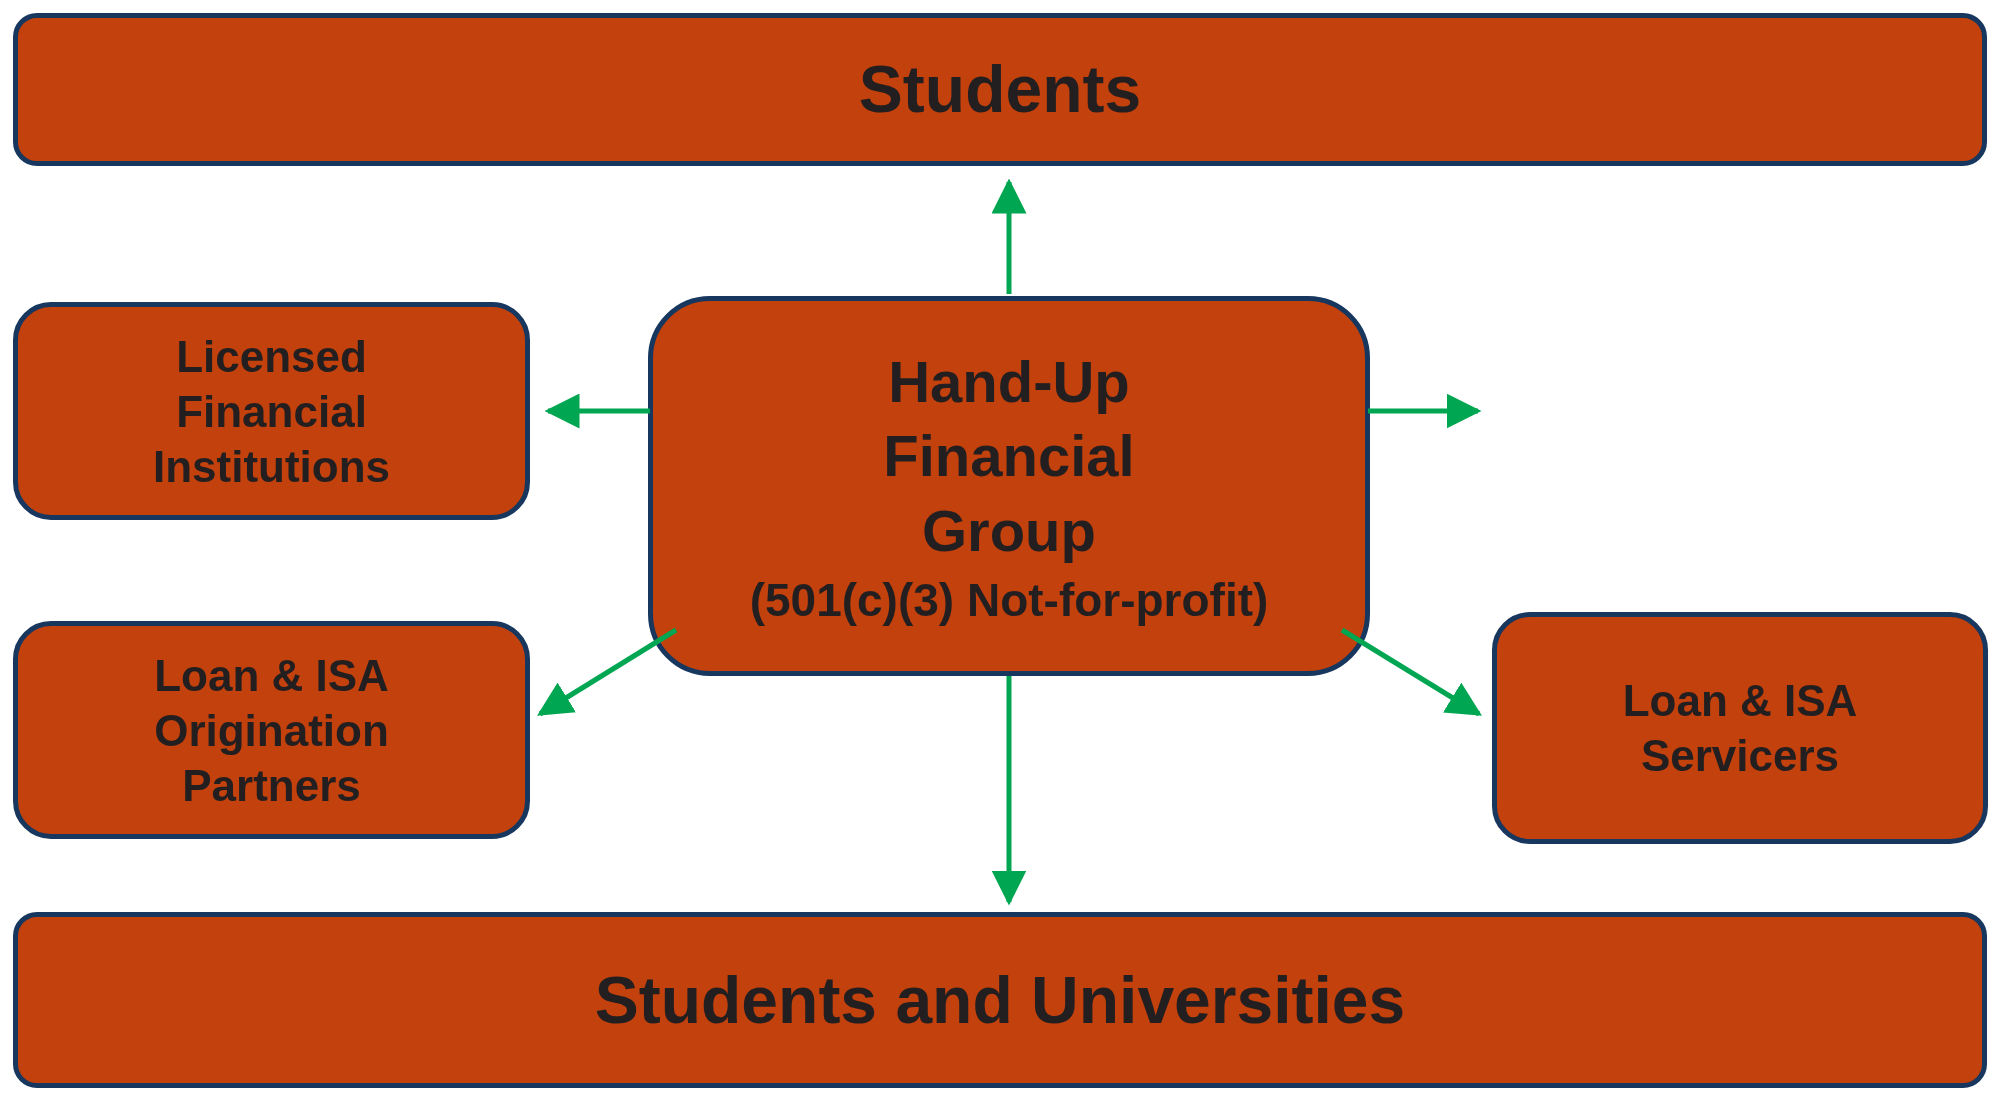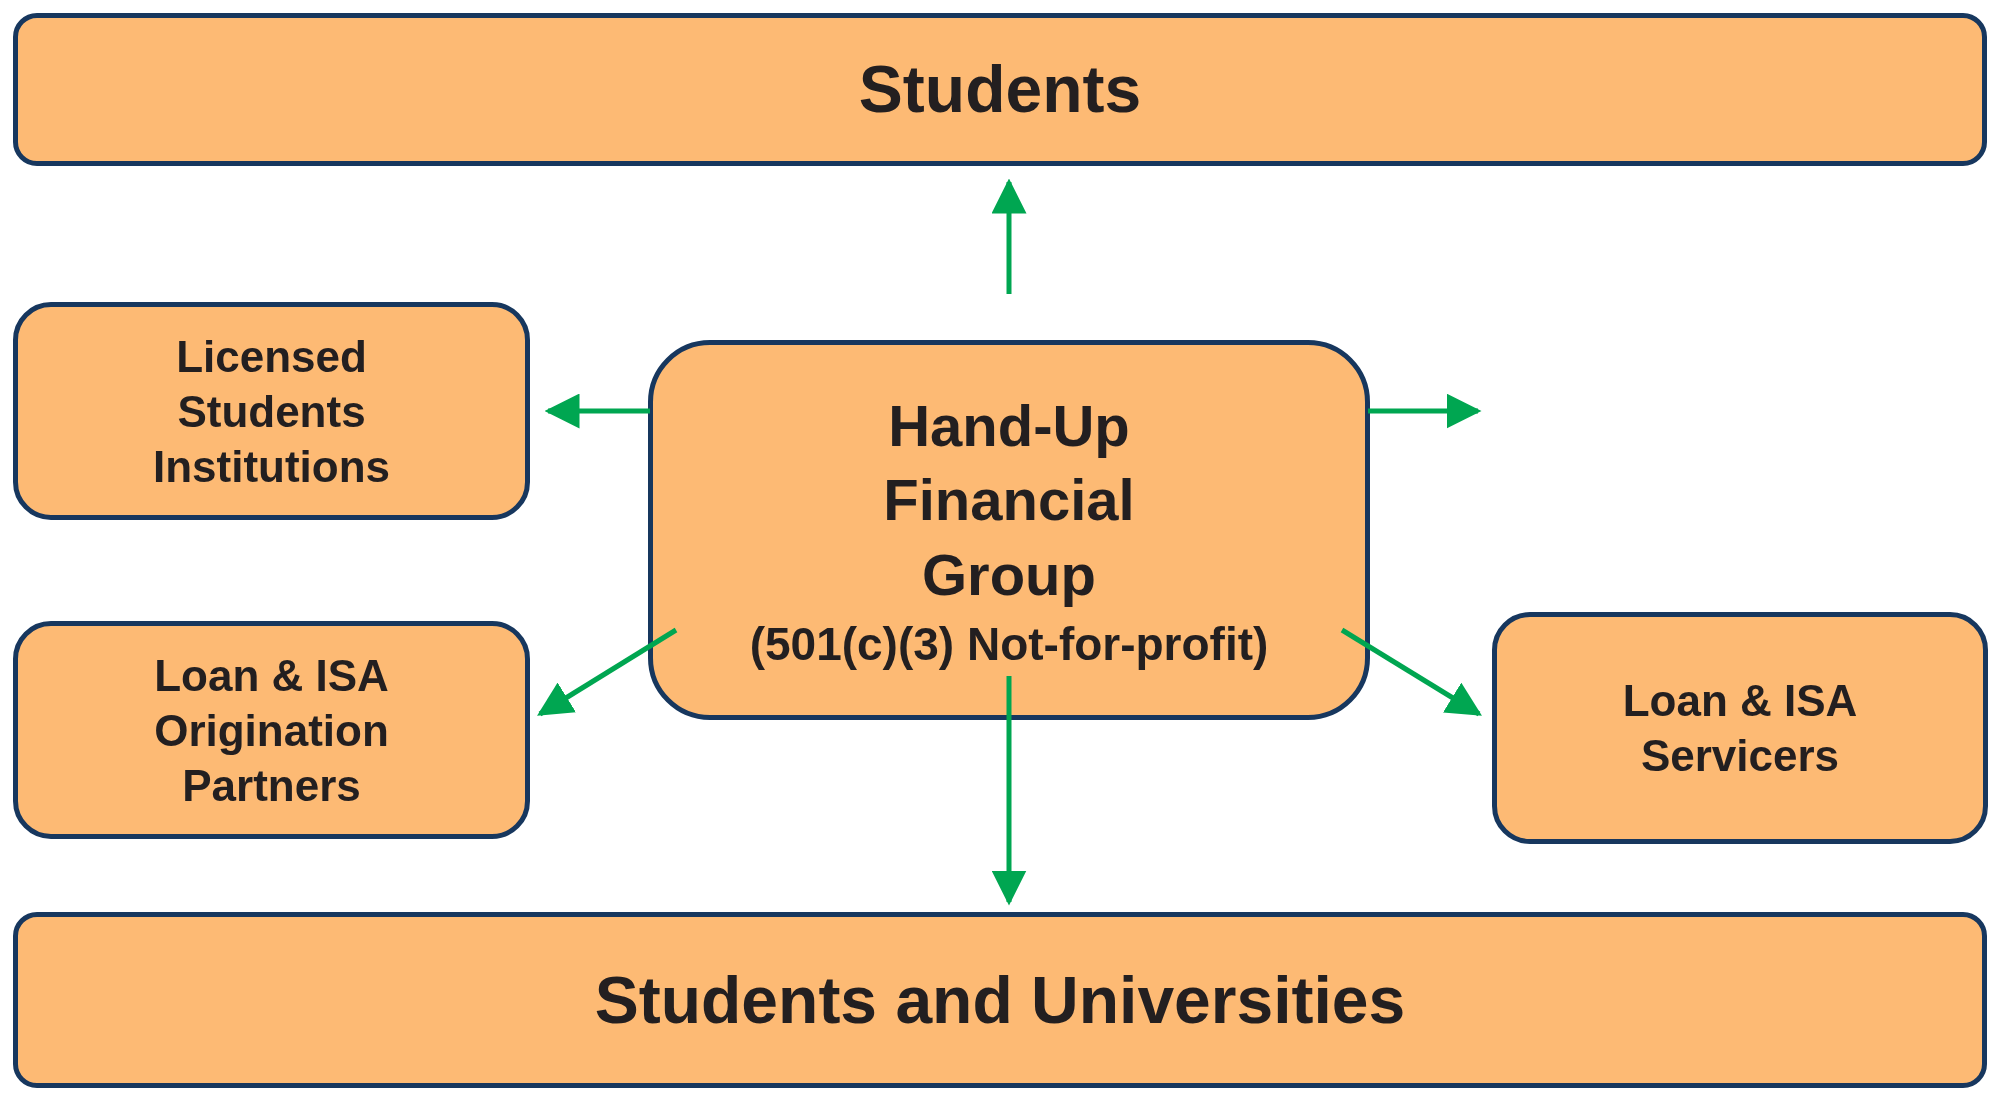--- a/index.html
+++ b/index.html
@@ -11,39 +11,39 @@
   }
   .canvas {
     position: relative;
     width: 2000px;
     height: 1101px;
     background: var(--background, #ffffff);
     overflow: hidden;
   }
   .node {
     position: absolute;
-    background: #fdba74;
+    background: #c2410c;
     border: 5px solid var(--border, #17375e);
     display: flex;
     flex-direction: column;
     align-items: center;
     justify-content: center;
     text-align: center;
     color: var(--text, #231f20);
     font-weight: bold;
     z-index: 1;
   }
   .node .label {
     white-space: pre-line;
   }
   .banner { border-radius: 24px; }
   .banner .label { font-size: 66px; line-height: 1.1; }
   .side { border-radius: 38px; }
   .side .label { font-size: 44px; line-height: 1.25; }
-  .center-node { border-radius: 62px; margin-top: 44px; }
+  .center-node { border-radius: 62px; }
   .center-node .title { font-size: 58px; line-height: 1.28; white-space: pre-line; }
   .center-node .subtitle { font-size: 46px; line-height: 1.15; margin-top: 6px; white-space: pre-line; }
   .arrows {
     position: absolute;
     left: 0;
     top: 0;
     z-index: 2;
     pointer-events: none;
   }
   .arrow {
@@ -59,21 +59,21 @@
 <body>
 
 <div class="canvas">
 
   <div class="node banner" style="left:13px; top:13px; width:1974px; height:153px;">
     <span class="label">Students</span>
   </div>
 
   <div class="node side" style="left:13px; top:302px; width:517px; height:218px;">
     <span class="label">Licensed
-Students
+Financial
 Institutions</span>
   </div>
 
   <div class="node side" style="left:13px; top:621px; width:517px; height:218px;">
     <span class="label">Loan &amp; ISA
 Origination
 Partners</span>
   </div>
 
   <div class="node center-node" style="left:648px; top:296px; width:722px; height:380px;">

